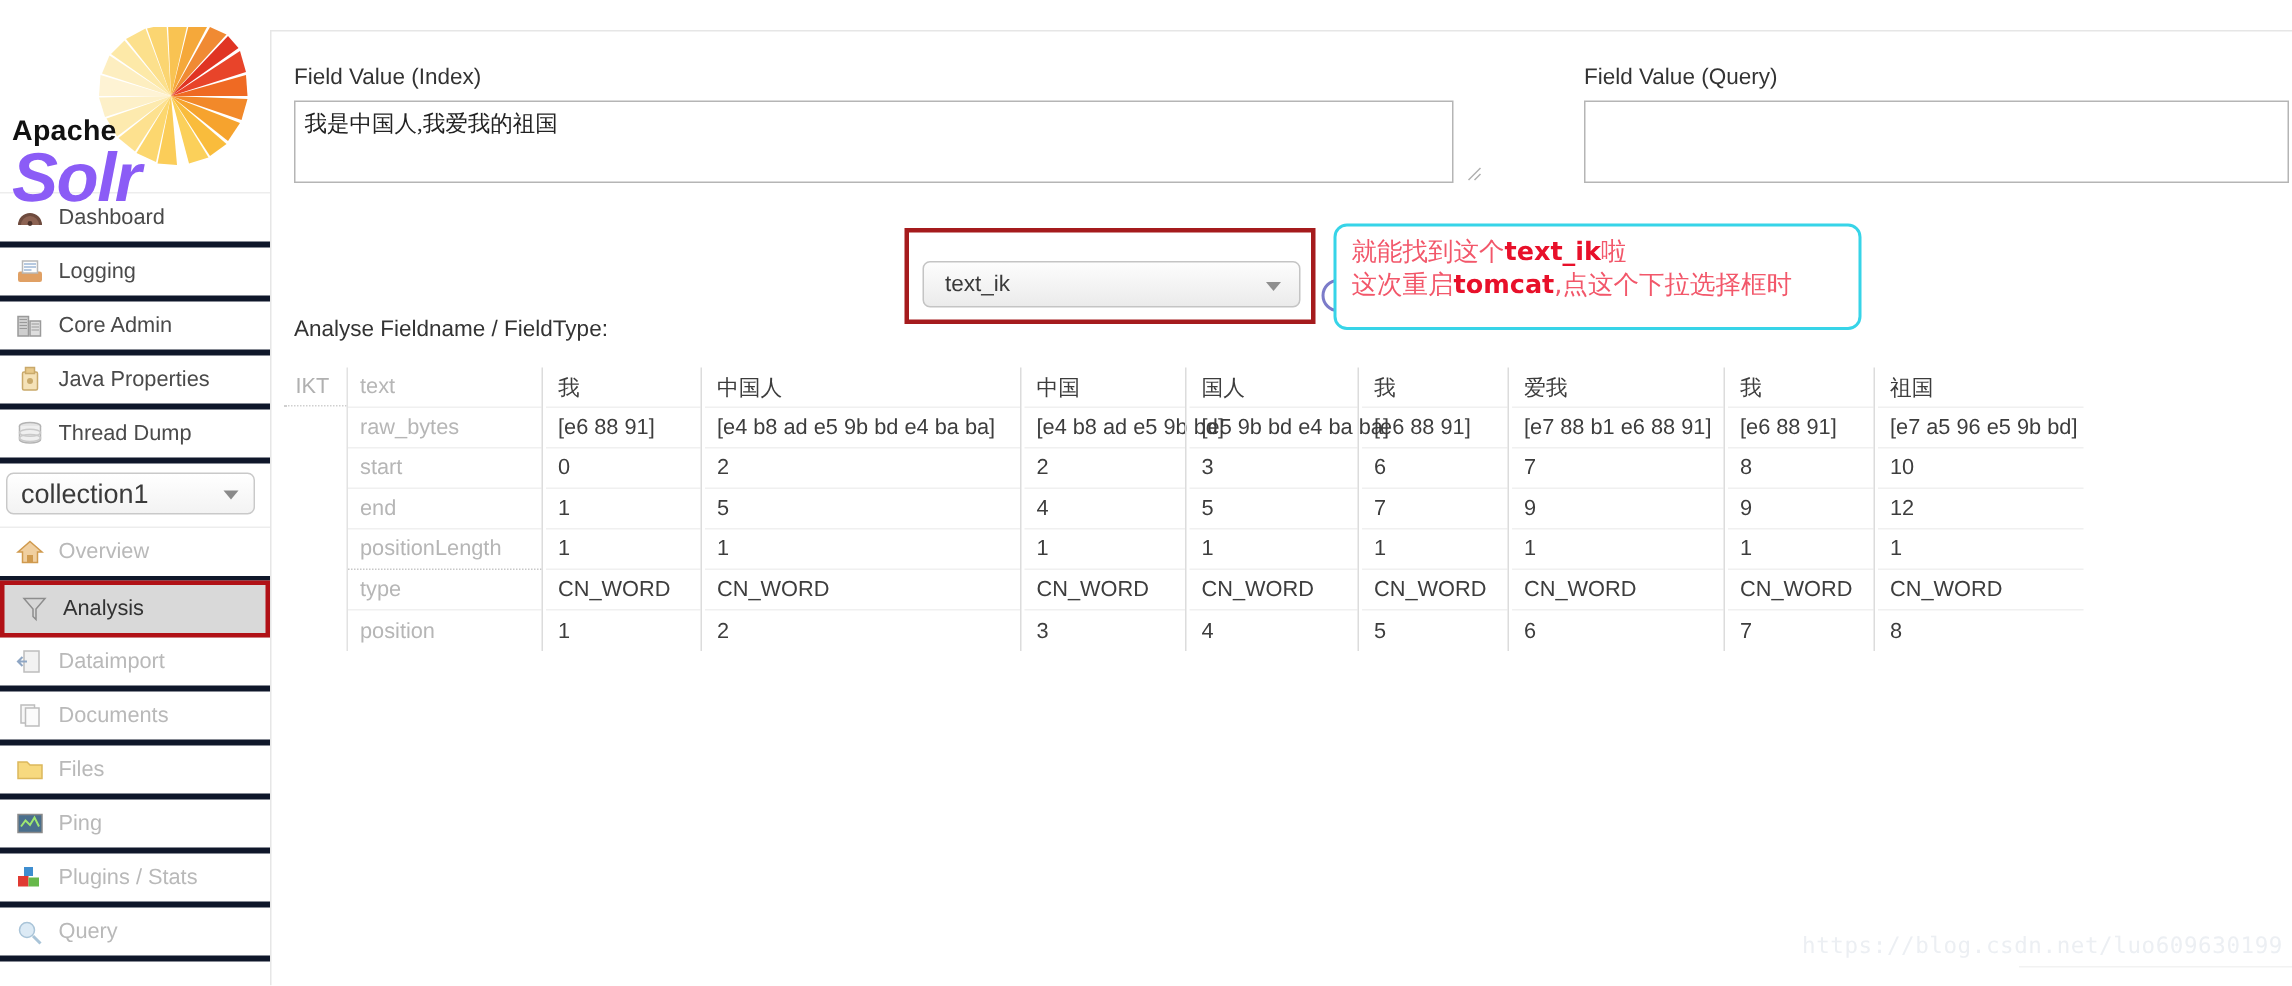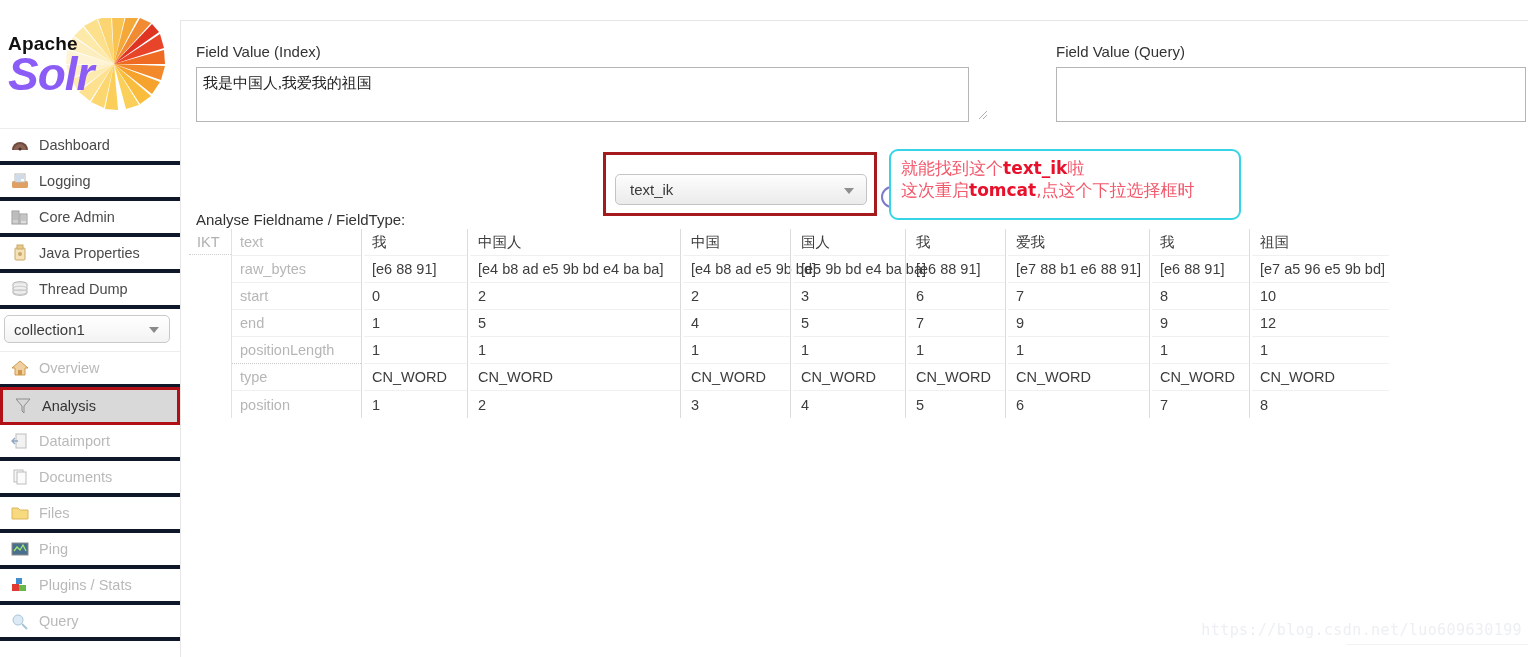--- a/index.html
+++ b/index.html
@@ -23,21 +23,21 @@
     height: 128px;
     padding: 18px 0 0 6px;
   }
   #logo-text {
     position: absolute; left: 8px; top: 34px;
     line-height: 1;
     z-index: 3;
   }
   #logo-apache {
     font-size: 19px; font-weight: bold; color: #111;
-    letter-spacing: .2px; display: block;
+    letter-spacing: .2px; display: block; margin-top: 44px;
   }
   #logo-solr {
     font-size: 46px; font-weight: bold; color: #8b5cf6;
     letter-spacing: -1px; display: block; margin-top: -2px; font-style: italic;
   }
   #logo-rays {
     position: absolute; right: 14px; top: 18px;
     width: 104px; height: 96px; z-index: 1;
   }
 
@@ -58,21 +58,21 @@
 
   
   #core-select-wrap { padding: 6px 10px 8px 4px; }
   #core-select {
     position: relative;
     width: 166px; height: 28px;
     border: 1px solid #c9c9c9; border-radius: 5px;
     background: linear-gradient(#ffffff, #f3f3f3);
     display: flex; align-items: center;
     padding-left: 9px;
-    font-size: 15px; color: #3b3b3b;
+    font-size: 18px; color: #3b3b3b;
   }
   #core-caret {
     position: absolute; right: 10px; top: 11px;
     width: 0; height: 0;
     border-left: 5px solid transparent;
     border-right: 5px solid transparent;
     border-top: 6px solid #8a8a8a;
   }
 
   
@@ -192,21 +192,21 @@
     position: relative; border-radius: 2px;
   }
   #verbose-check {
     position: absolute; left: 2px; top: -1px;
     color: #6a6a6a; font-size: 13px; line-height: 14px;
   }
   #verbose-label { font-size: 15px; color: #9a9a9a; }
 
   
   #analysis-table {
-    position: absolute; left: 8px; top: 208px;
+    position: absolute; left: 8px; top: 224px;
     display: flex;
     font-size: 14.5px;
   }
   .col { display: flex; flex-direction: column; }
   .cell {
     height: 27px;
     display: flex; align-items: center;
     padding: 0 10px 0 8px;
     border-bottom: 1px solid #f0f0f0;
     white-space: nowrap;

